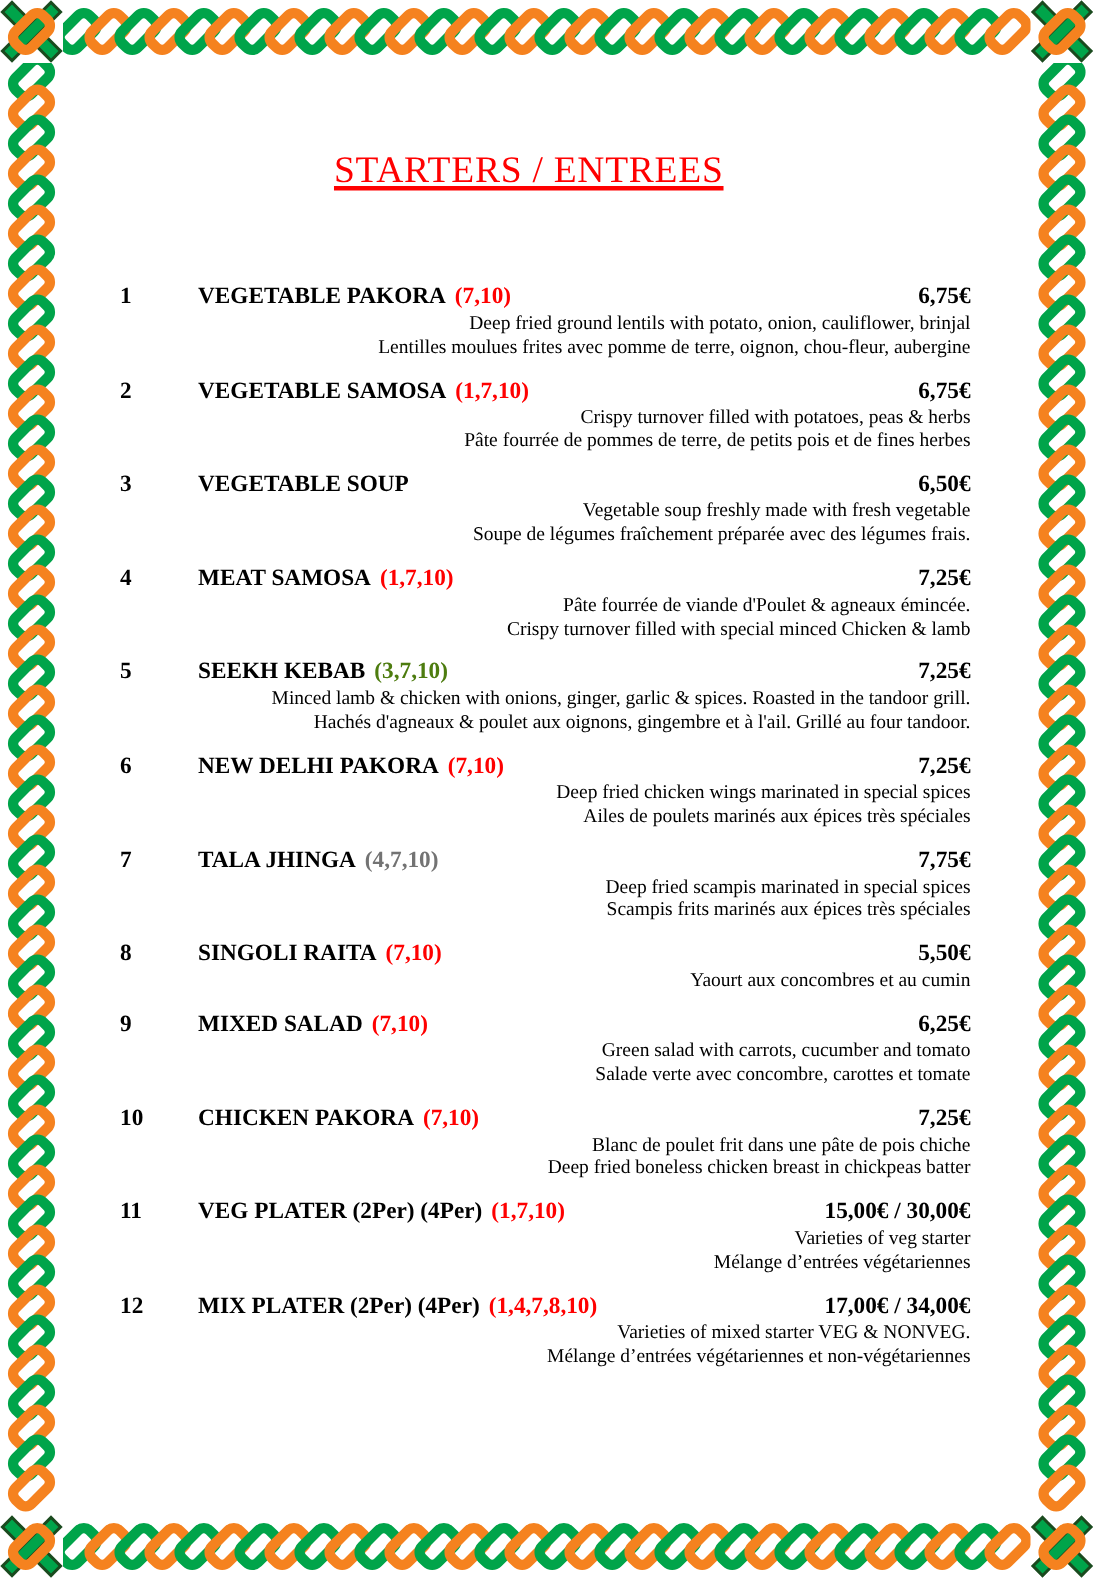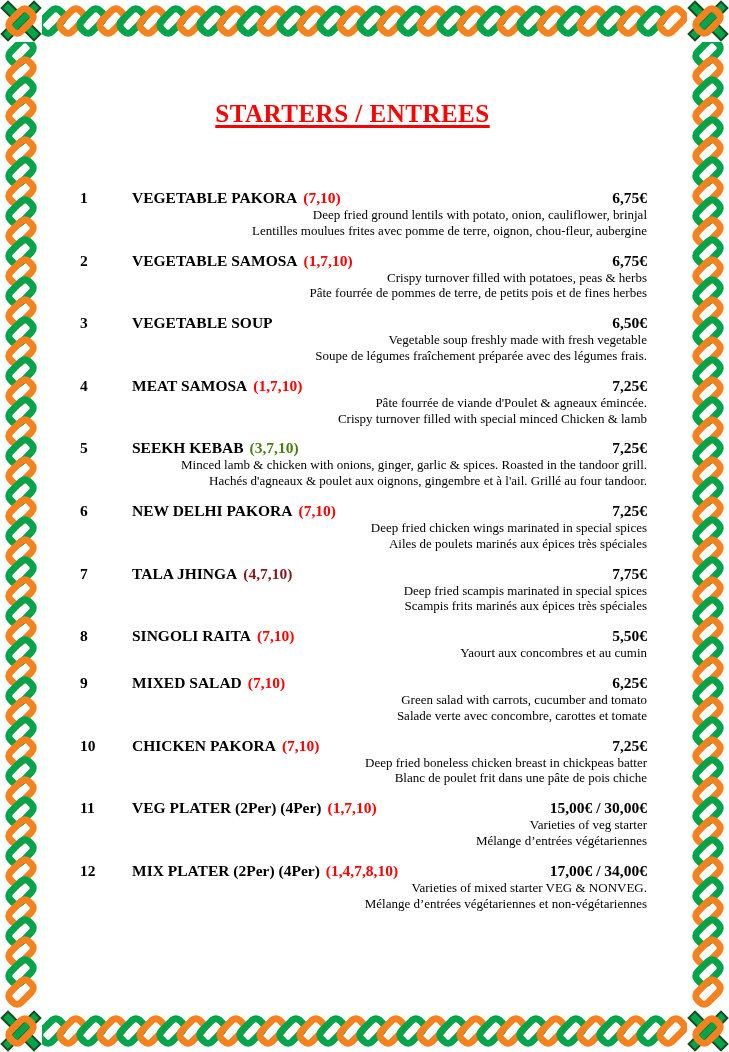--- a/index.html
+++ b/index.html
@@ -22,21 +22,21 @@
   .ring-color{fill:none;stroke:currentColor;stroke-width:7;}
   .x-outline{stroke-width:11;stroke-linecap:square;fill:none;}
   .x-color{stroke-width:7;stroke-linecap:square;fill:none;}
   
   .content{
     position:absolute;left:42px;top:42px;width:645px;height:968px;
     background:#fff;
   }
   .title-wrap{margin-top:58px;text-align:center;padding-right:24px;}
   .page-title{
-    display:inline-block;margin:0;font-size:25px;font-weight:bold;
+    display:inline-block;margin:0;font-size:25px;font-weight:normal;
     letter-spacing:.5px;
     text-decoration:underline;text-decoration-thickness:2.5px;text-underline-offset:3px;
   }
   .menu-list{margin-top:60px;padding-left:38px;padding-right:40px;}
   .menu-item{margin-bottom:12px;}
   .item-head{display:flex;align-items:baseline;font-weight:bold;font-size:15.5px;line-height:19px;}
   .item-num{width:52px;flex:none;}
   .item-title{flex:1;}
   .allergens{margin-left:6px;}
   .allergens:empty{display:none;margin-left:0;}
@@ -316,21 +316,21 @@
       <span class="item-title"><span>NEW DELHI PAKORA</span><span class="allergens" style="color: rgb(255, 0, 0);">(7,10)</span></span>
       <span class="item-price">7,25€</span>
     </div>
     <div class="item-desc en">Deep fried chicken wings marinated in special spices</div>
     <div class="item-desc fr">Ailes de poulets marinés aux épices très spéciales</div>
   </div>
 
   <div class="menu-item">
     <div class="item-head">
       <span class="item-num">7</span>
-      <span class="item-title"><span>TALA JHINGA</span><span class="allergens" style="color: #7f1d1d;">(4,7,10)</span></span>
+      <span class="item-title"><span>TALA JHINGA</span><span class="allergens" style="color: #737373;">(4,7,10)</span></span>
       <span class="item-price">7,75€</span>
     </div>
     <div class="item-desc en">Deep fried scampis marinated in special spices</div>
     <div class="item-desc fr">Scampis frits marinés aux épices très spéciales</div>
   </div>
 
   <div class="menu-item">
     <div class="item-head">
       <span class="item-num">8</span>
       <span class="item-title"><span>SINGOLI RAITA</span><span class="allergens" style="color: rgb(255, 0, 0);">(7,10)</span></span>
@@ -348,22 +348,22 @@
     <div class="item-desc en">Green salad with carrots, cucumber and tomato</div>
     <div class="item-desc fr">Salade verte avec concombre, carottes et tomate</div>
   </div>
 
   <div class="menu-item">
     <div class="item-head">
       <span class="item-num">10</span>
       <span class="item-title"><span>CHICKEN PAKORA</span><span class="allergens" style="color: rgb(255, 0, 0);">(7,10)</span></span>
       <span class="item-price">7,25€</span>
     </div>
+    <div class="item-desc fr">Blanc de poulet frit dans une pâte de pois chiche</div>
     <div class="item-desc en">Deep fried boneless chicken breast in chickpeas batter</div>
-    <div class="item-desc fr">Blanc de poulet frit dans une pâte de pois chiche</div>
   </div>
 
   <div class="menu-item">
     <div class="item-head">
       <span class="item-num">11</span>
       <span class="item-title"><span>VEG PLATER (2Per) (4Per)</span><span class="allergens" style="color: rgb(255, 0, 0);">(1,7,10)</span></span>
       <span class="item-price">15,00€ / 30,00€</span>
     </div>
     <div class="item-desc en">Varieties of veg starter</div>
     <div class="item-desc fr">Mélange d’entrées végétariennes</div>

